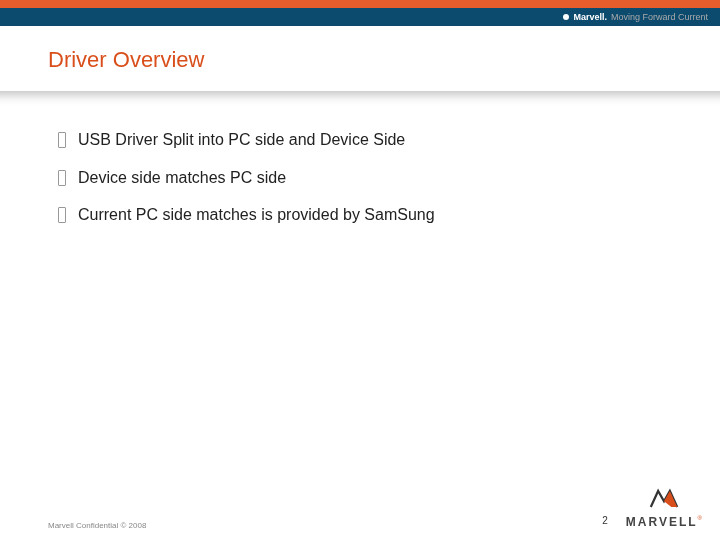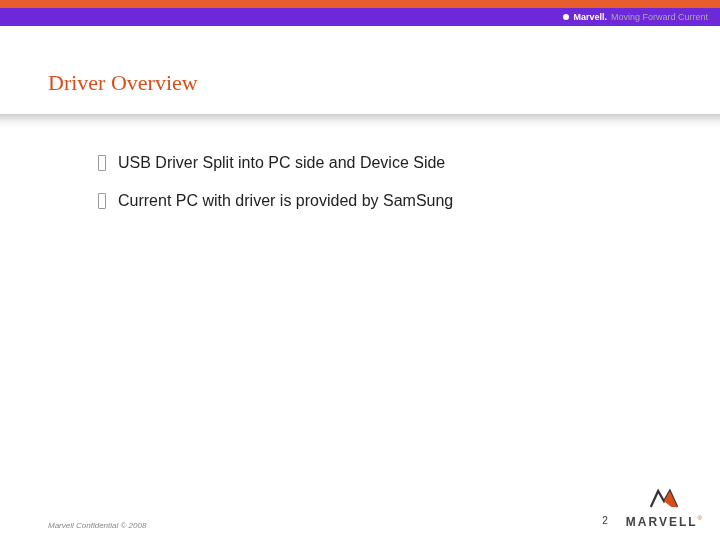--- a/index.html
+++ b/index.html
@@ -12,21 +12,21 @@
       overflow: hidden;
     }
     .orange-bar {
       width: 100%;
       height: 8px;
       background: #e85d2c;
     }
     .black-bar {
       width: 100%;
       height: 18px;
-      background: #6d28d9;
+      background: #0c4a6e;
       display: flex;
       align-items: center;
       justify-content: flex-end;
       padding-right: 12px;
     }
     .tagline-wrapper {
       display: flex;
       align-items: center;
       gap: 4px;
     }
@@ -41,22 +41,21 @@
       color: #fff;
       font-size: 9px;
       font-weight: bold;
     }
     .tagline-text {
       color: #aaa;
       font-size: 9px;
       font-weight: normal;
     }
     .title-section {
-      padding: 44px 48px 18px 48px;
-      font-family: Liberation Serif, serif;
+      padding: 21px 48px 18px 48px;
     }
     .slide-title {
       color: #d94f1c;
       font-size: 22px;
       font-weight: normal;
     }
     .gradient-divider {
       width: 100%;
       height: 14px;
       background: linear-gradient(to bottom, #cfcfcf 0%, #f5f5f5 60%, #ffffff 100%);
@@ -67,21 +66,20 @@
     .bullet-list {
       list-style: none;
     }
     .bullet-item {
       position: relative;
       padding-left: 20px;
       margin-bottom: 16px;
       font-size: 16px;
       color: #222;
       line-height: 1.35;
-      margin-left: 40px;
     }
     .bullet-item::before {
       content: "";
       position: absolute;
       left: 0;
       top: 3px;
       width: 6px;
       height: 14px;
       border: 1px solid #999;
       border-radius: 1px;
@@ -94,21 +92,20 @@
       width: 100%;
       height: 50px;
       display: flex;
       align-items: flex-end;
       padding: 0 18px 10px 48px;
       justify-content: space-between;
     }
     .footer-left {
       font-size: 8px;
       color: #888;
-      font-style: italic;
     }
     .footer-right {
       display: flex;
       align-items: flex-end;
       gap: 18px;
     }
     .page-number {
       font-size: 10px;
       color: #333;
       padding-bottom: 4px;
@@ -150,21 +147,22 @@
 
 <div class="title-section">
   <h1 class="slide-title">Driver Overview</h1>
 </div>
 
 <div class="gradient-divider"></div>
 
 <div class="content-section">
   <ul class="bullet-list">
     <li class="bullet-item">USB Driver Split into PC side and Device Side</li>
-    <li class="bullet-item">Current PC with driver is provided by SamSung</li>
+    <li class="bullet-item">Device side matches PC side</li>
+    <li class="bullet-item">Current PC side matches is provided by SamSung</li>
   </ul>
 </div>
 
 <div class="footer">
   <div class="footer-left">Marvell Confidential © 2008</div>
   <div class="footer-right">
     <div class="page-number">2</div>
     <div class="logo-wrapper">
       <svg class="logo-mark" viewBox="0 0 40 30">
         <path d="M 2 26 L 12 4 L 20 18 L 28 4 L 38 26" stroke="#333" stroke-width="3" fill="none" stroke-linejoin="miter"></path>

